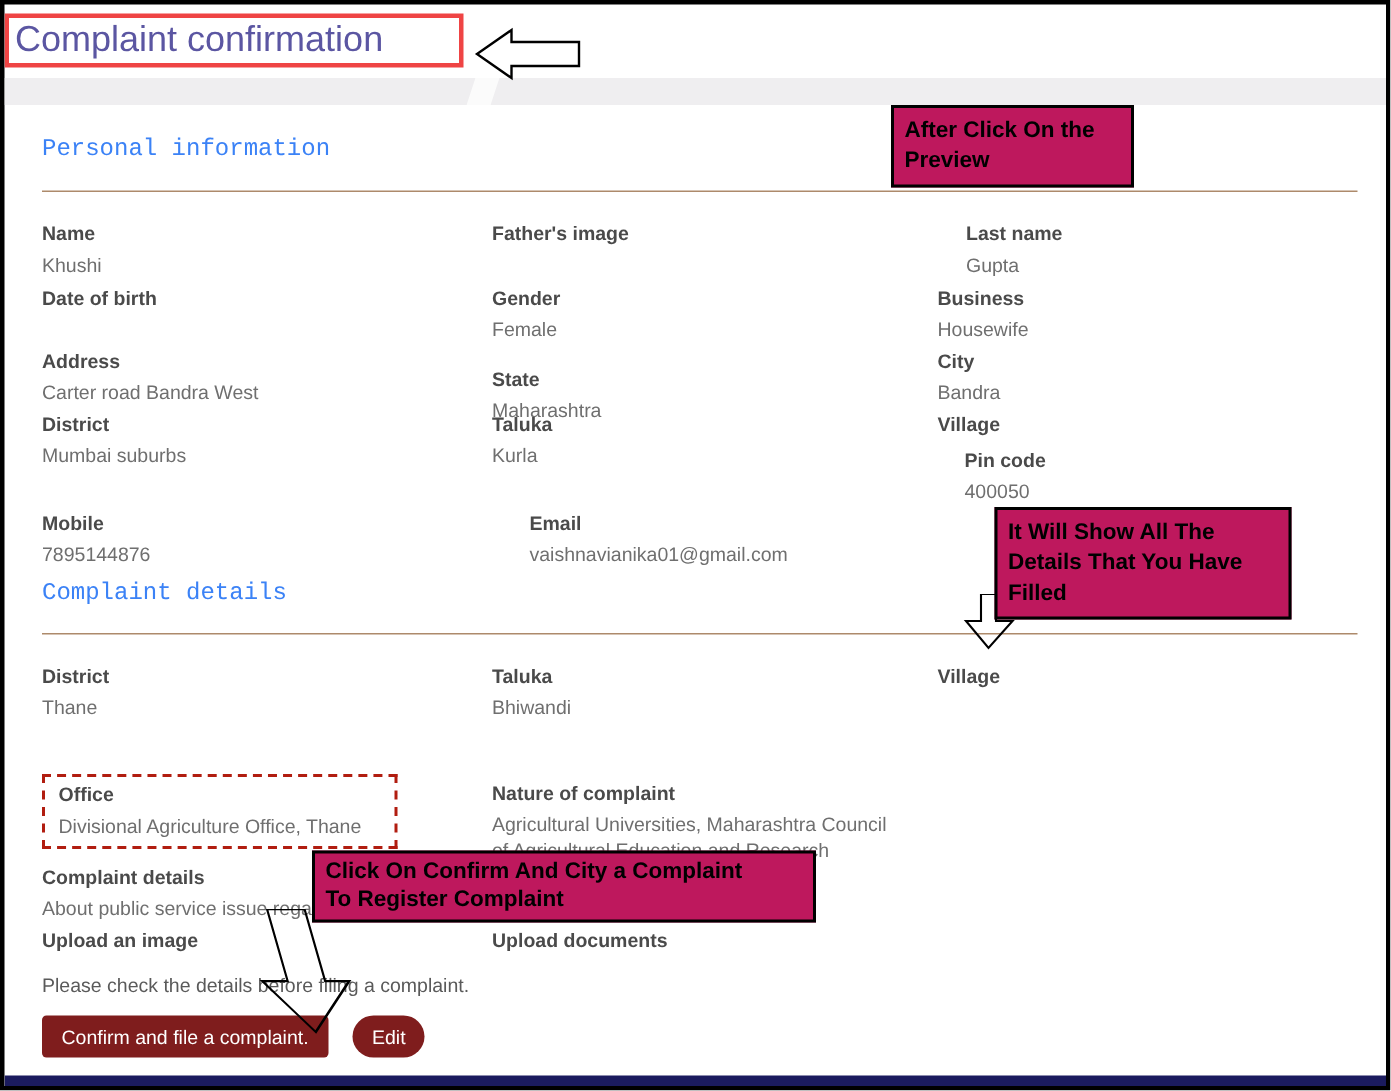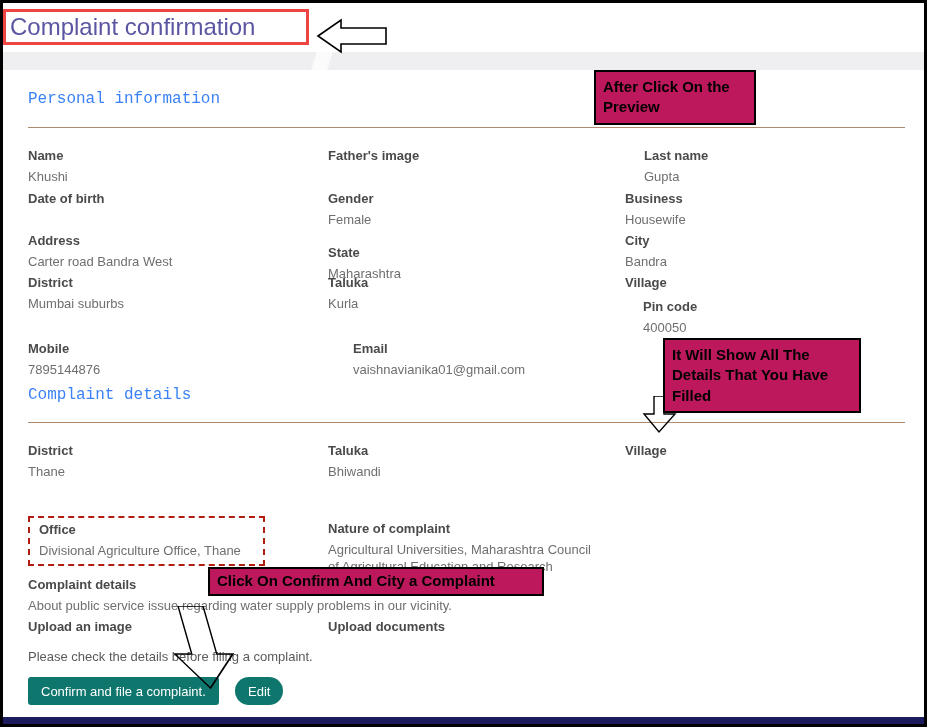--- a/index.html
+++ b/index.html
@@ -35,21 +35,21 @@
     position:absolute;background:#be185d;border:2px solid #000;
     font-size:15px;font-weight:bold;color:#000;line-height:1.35;
     padding:5px 7px;box-sizing:content-box;z-index:5;
   }
   
   .arrow-svg{position:absolute;z-index:6;}
   
   .check-note{position:absolute;font-size:13px;color:#5a5a5a;}
   .btn{
     position:absolute;height:28px;border:none;border-radius:3px;
-    background:#0f766e;color:#fff;font-size:13px;
+    background:#7f1d1d;color:#fff;font-size:13px;
     font-family:"Liberation Sans",sans-serif;cursor:pointer;
     display:flex;align-items:center;justify-content:center;
   }
   .btn-confirm{left:25px;top:674px;padding:0 13px;}
   .btn-edit{left:232px;top:674px;padding:0 13px;border-radius:14px;}
   .footer-bar{position:absolute;left:0;right:0;bottom:0;height:7px;background:#1b1b5e;}
 </style>
 </head>
 <body>
 
@@ -182,20 +182,21 @@
 
   <div class="note" style="left:591px;top:67px;width:144px;">After Click On the Preview</div>
 
   <div class="note" style="left:660px;top:335px;width:180px;">It Will Show All The Details That You Have Filled</div>
   <svg class="arrow-svg" style="left:639px;top:393px;" width="36" height="40" viewBox="0 0 36 40">
     <polygon points="12,0 22,0 22,18 33,18 17,36 2,18 12,18" fill="none" stroke="#000" stroke-width="1.4"></polygon>
   </svg>
 
   <div class="note" style="left:205px;top:564px;width:318px;padding:3px 7px;line-height:1.25;">
     <div>Click On Confirm And City a  Complaint</div>
+    <div>To Register Complaint</div>
   </div>
   <svg class="arrow-svg" style="left:150px;top:603px;transform:skewX(16deg);transform-origin:top left;" width="80" height="86" viewBox="0 0 80 86">
     <polygon points="25,0 50,0 50,48 66,48 34,82 8,48 25,48" fill="none" stroke="#000" stroke-width="1.5"></polygon>
   </svg>
 
   <div class="footer-bar"></div>
 
 </div>
 
 </body></html>

